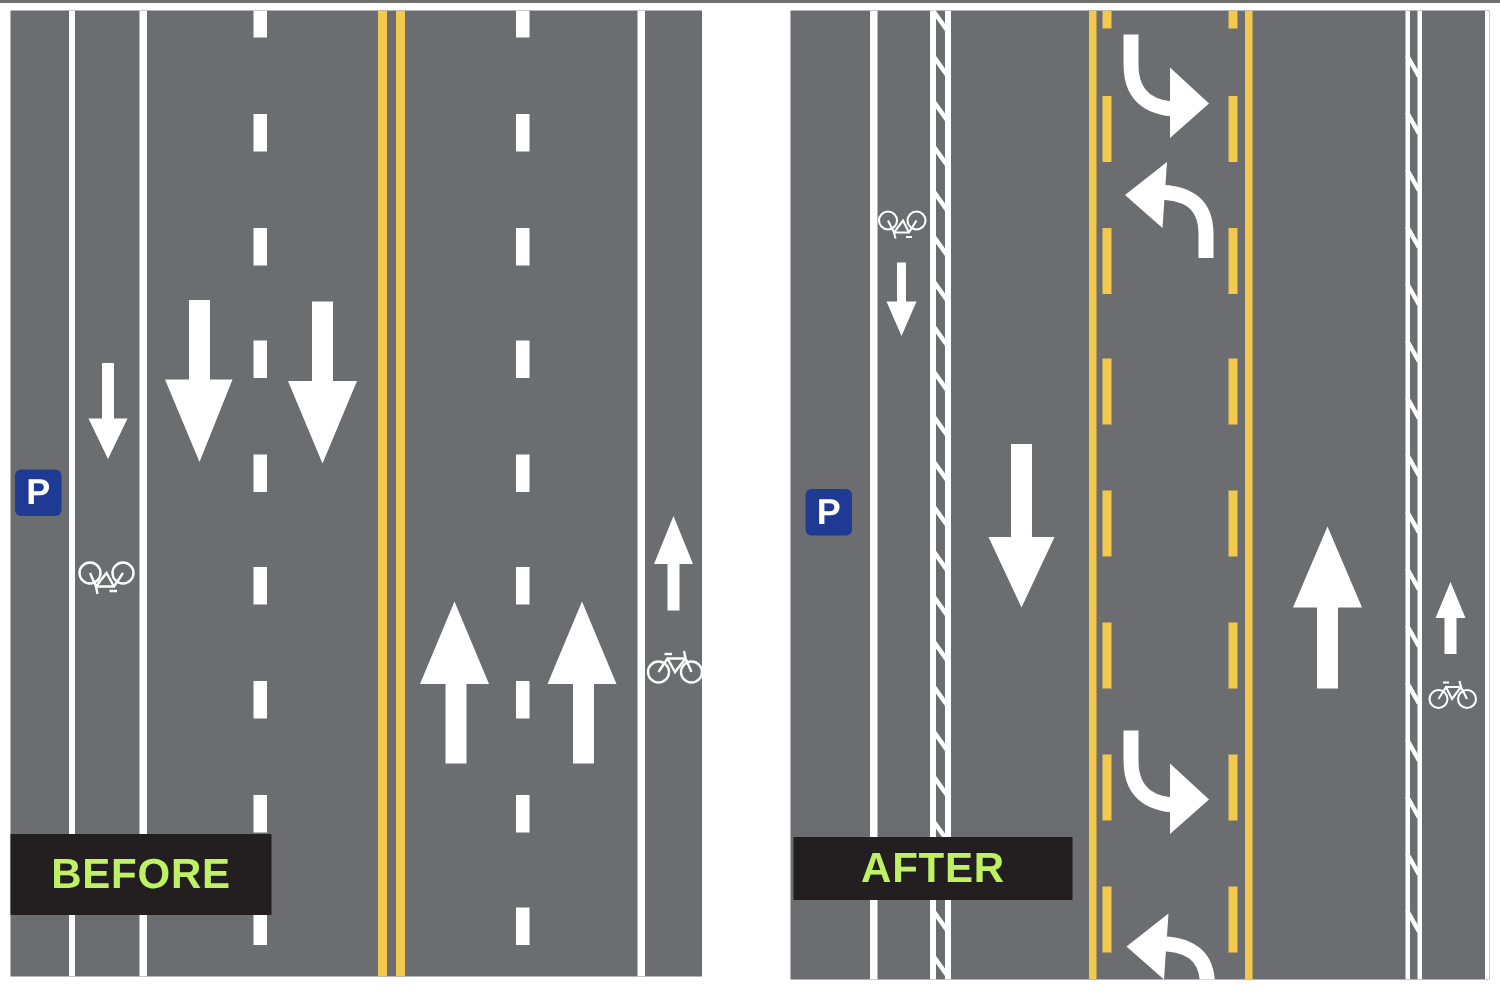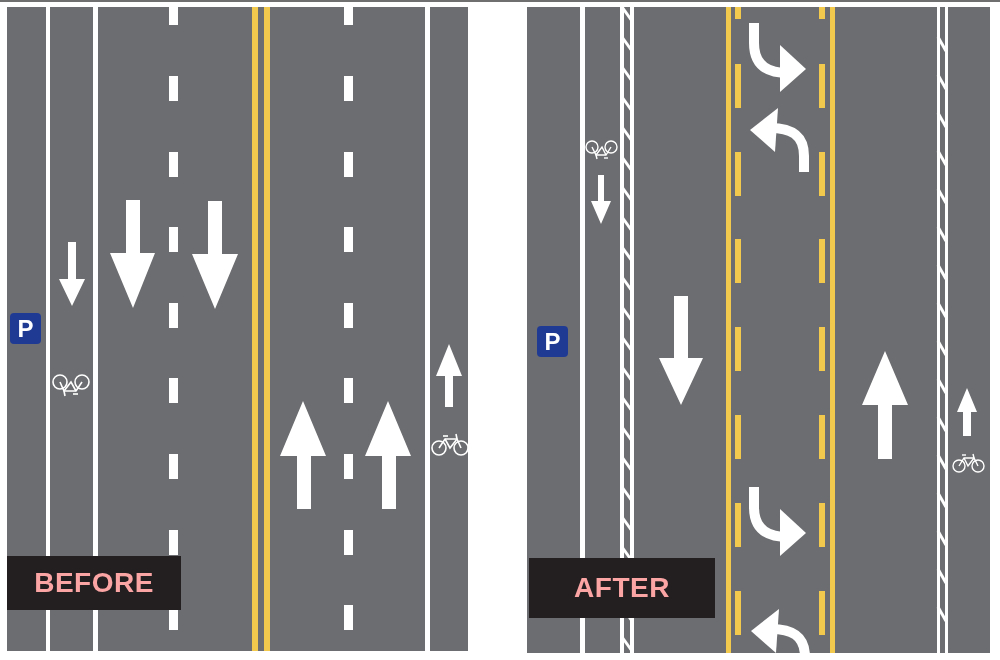--- a/index.html
+++ b/index.html
@@ -1,21 +1,21 @@
 <!DOCTYPE html>
 <html><head>
 <meta charset="utf-8">
 <style>
   html, body { margin:0; padding:0; background:#ffffff; }
   body { width:1000px; height:660px; position:relative; overflow:hidden; font-family:"Liberation Sans", sans-serif; }
   .topline { position:absolute; left:0; top:0; width:1000px; height:2px; background:#6f6f6f; }
   .panel { position:absolute; background:#6c6d70; overflow:hidden; }
   .wline { position:absolute; background:#ffffff; }
   .yline { position:absolute; background:#f2c94c; }
-  .label { position:absolute; background:#231f20; color:#fca5a5; font-weight:bold; font-size:28px; display:flex; align-items:center; justify-content:center; letter-spacing:0.5px; }
+  .label { position:absolute; background:#231f20; color:#bef264; font-weight:bold; font-size:28px; display:flex; align-items:center; justify-content:center; letter-spacing:0.5px; }
   .psign { position:absolute; width:31px; height:31px; background:#1f3a93; border-radius:4px; color:#fff; font-weight:bold; font-size:24px; display:flex; align-items:center; justify-content:center; }
   svg { position:absolute; overflow:visible; }
 </style>
 </head>
 <body>
 
 <div class="topline"></div>
 
 <div class="panel" style="left:7px; top:7px; width:461px; height:644px;">
 
@@ -227,13 +227,13 @@
     <path d="M4,0 L4,20 C4,44 20,50 38,50" fill="none" stroke="#fff" stroke-width="10"></path>
     <polygon fill="#fff" points="30,22 56,46 30,69"></polygon>
   </svg>
 
   <svg width="60" height="66" style="left:224px; top:604px;">
     <path d="M54,62 L54,46 C54,24 40,18 20,18" fill="none" stroke="#fff" stroke-width="10"></path>
     <polygon fill="#fff" points="0,20 28,-2 25,42"></polygon>
   </svg>
 </div>
 <div class="psign" style="left:537px; top:326px;">P</div>
-<div class="label" style="left:529px; top:558px; width:186px; height:60px;">AFTER</div>
+<div class="label" style="left:529px; top:558px; width:186px; height:42px;">AFTER</div>
 
 </body></html>

